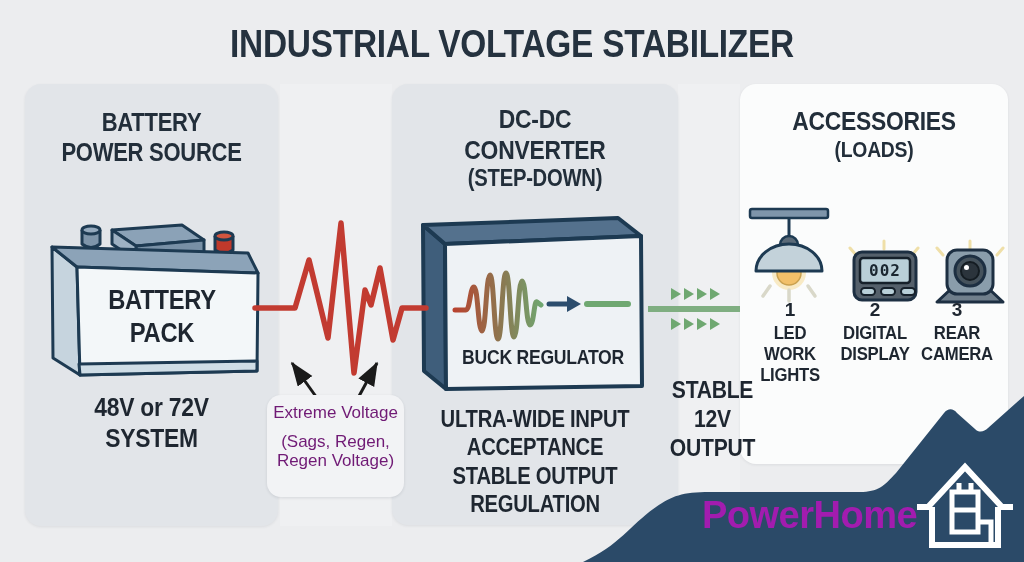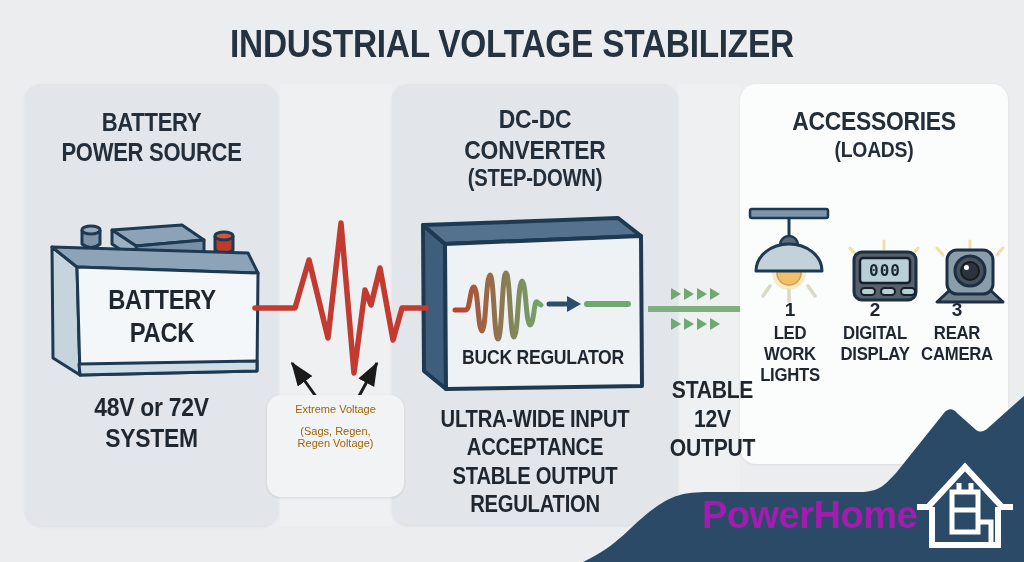--- a/index.html
+++ b/index.html
@@ -11,21 +11,21 @@
   }
   .abs{position:absolute;}
   .ctr{text-align:center;}
   .cond{transform:scaleX(0.88);transform-origin:center;}
   .hd{font-weight:bold;color:#222e3a;line-height:1.18;letter-spacing:-0.3px;}
   .panel{border-radius:16px;box-shadow:0 1px 3px rgba(30,42,54,0.08);}
   .gray-panel{background:#e2e5e9;}
   .white-panel{background:#fbfcfc;}
   .bigbold{font-weight:bold;color:#1e2630;letter-spacing:-0.3px;line-height:1.2;}
   .bubble{background:#f2f3f5;border-radius:14px;box-shadow:0 1px 3px rgba(30,42,54,0.12);}
-  .bubble-txt{font-size:11px;color:#a16207;line-height:1.15;}
+  .bubble-txt{font-size:17px;color:#701a75;line-height:1.15;}
   svg{display:block;}
   .gapstrip{background:#f2f3f4;opacity:.55;}
 </style>
 </head>
 <body>
 
 <div id="canvas">
 
   <div class="abs gapstrip" style="left:280px;top:84px;width:112px;height:442px;"></div>
   <div class="abs gapstrip" style="left:678px;top:84px;width:62px;height:442px;"></div>
@@ -189,21 +189,21 @@
       </g>
       <rect x="14" y="14" width="62" height="48" rx="8" fill="#55606b" stroke="#1d2f42" stroke-width="3"></rect>
       <rect x="20" y="20" width="50" height="25" rx="3" fill="#b9cfd8" stroke="#16202a" stroke-width="2.5"></rect>
       <g fill="#b9cfd8" stroke="#16202a" stroke-width="2">
         <rect x="21" y="50" width="14" height="7" rx="3.5"></rect>
         <rect x="41" y="50" width="14" height="7" rx="3.5"></rect>
         <rect x="61" y="50" width="14" height="7" rx="3.5"></rect>
       </g>
     </svg>
   </div>
-  <div class="abs ctr" style="left:860px;top:261px;width:50px;font-family:'DejaVu Sans Mono',monospace;font-weight:bold;font-size:16px;color:#1a2630;letter-spacing:1px;">000</div>
+  <div class="abs ctr" style="left:860px;top:261px;width:50px;font-family:'DejaVu Sans Mono',monospace;font-weight:bold;font-size:16px;color:#1a2630;letter-spacing:1px;">002</div>
 
   <div class="abs" style="left:925px;top:238px;width:90px;height:70px;">
     <svg width="90" height="70" viewBox="0 0 90 70">
       <g stroke="#efdfa8" stroke-width="3" stroke-linecap="round">
         <line x1="12" y1="10" x2="18" y2="17"></line>
           <line x1="45" y1="3" x2="45" y2="11"></line>
           <line x1="78" y1="10" x2="72" y2="17"></line>
       </g>
       <path d="M12,64 L78,64 L63,50 L27,50 Z" fill="#707f8c" stroke="#1d2f42" stroke-width="3" stroke-linejoin="round"></path>
       <rect x="22" y="12" width="46" height="44" rx="10" fill="#8a9dab" stroke="#1d2f42" stroke-width="3"></rect>

